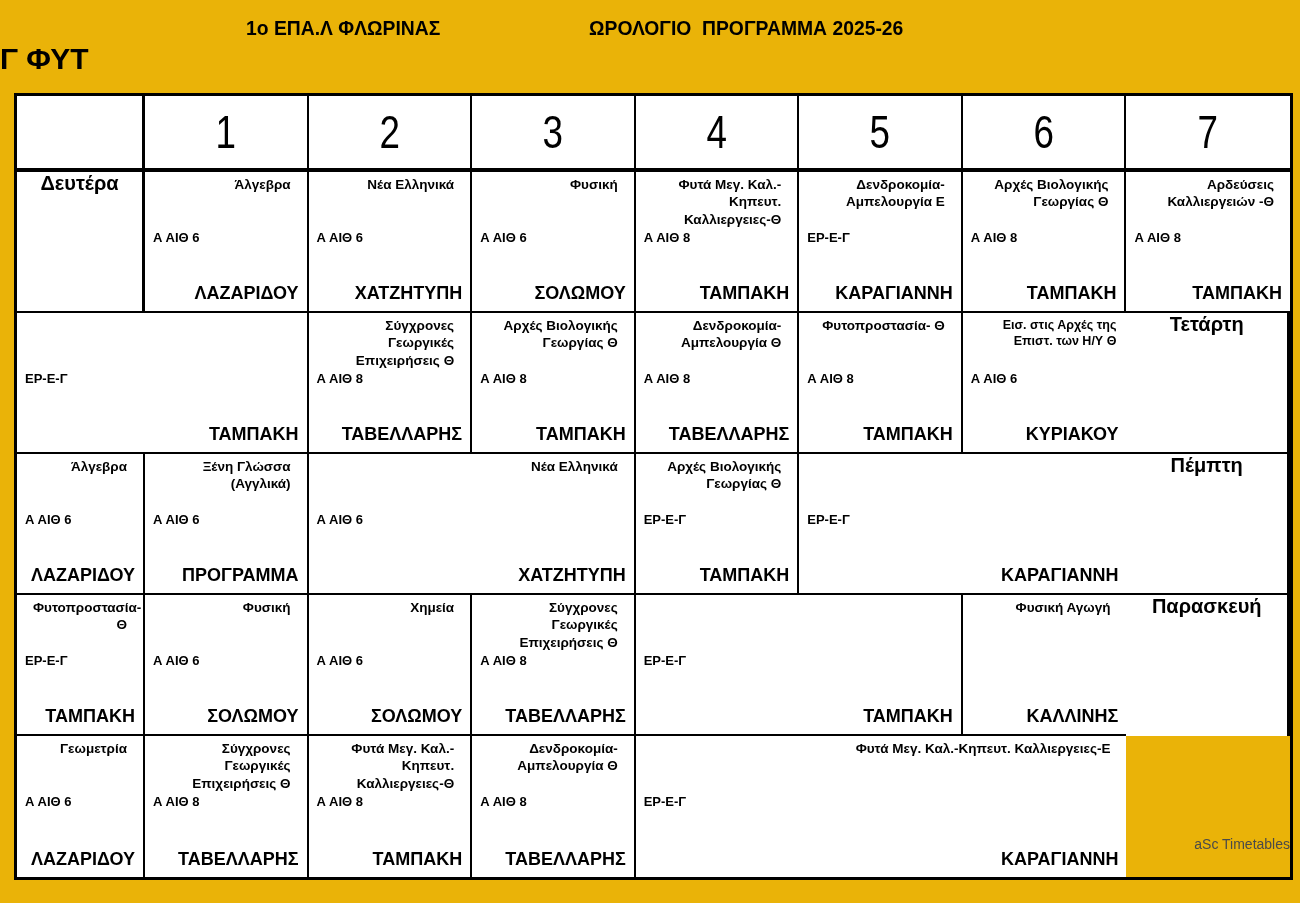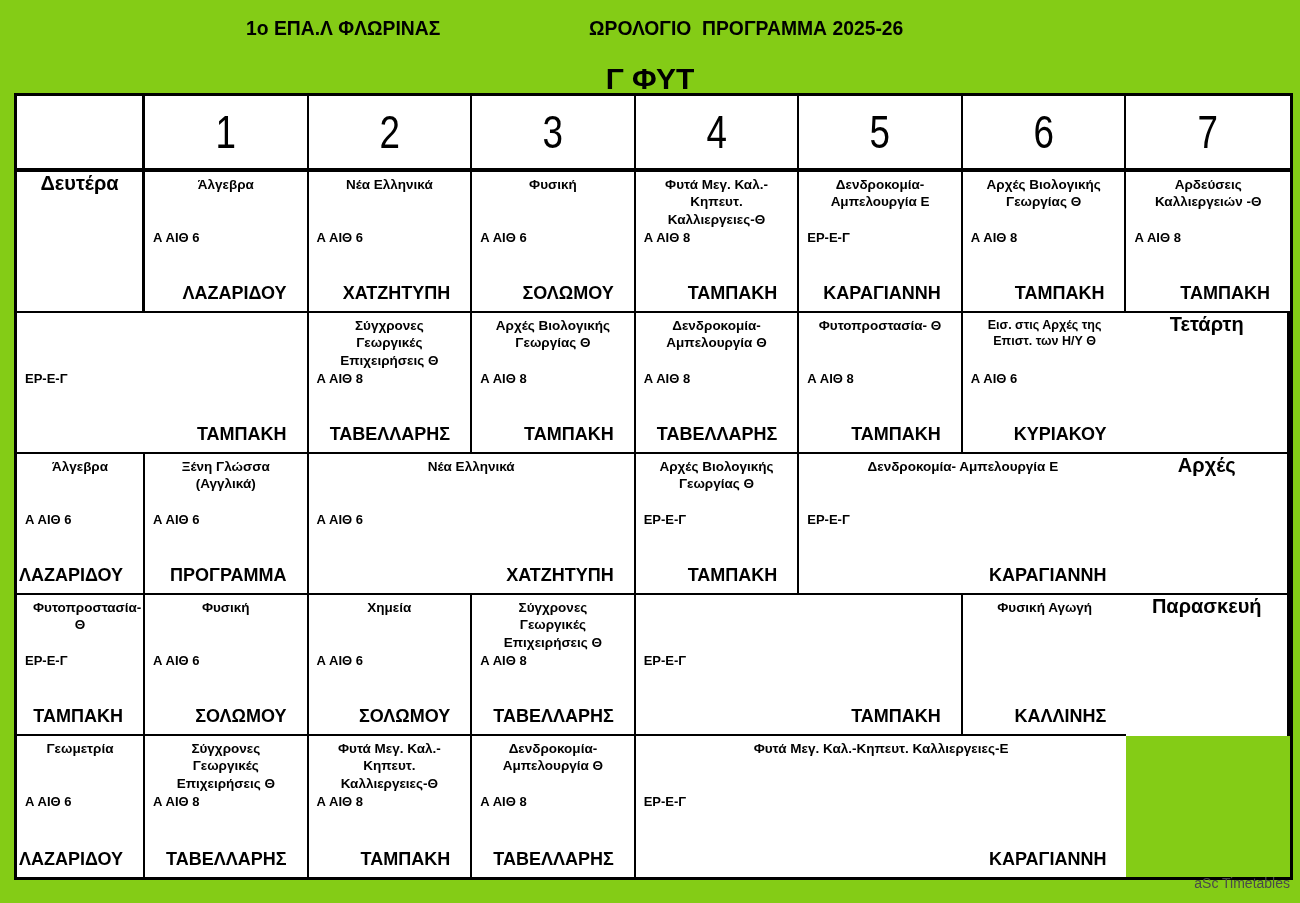--- a/index.html
+++ b/index.html
@@ -1,51 +1,51 @@
 <!DOCTYPE html>
 <html><head>
 <meta charset="utf-8">
 <style>
   html,body{margin:0;padding:0;background:#fff;}
   .page{
-    position:relative;width:1300px;height:903px;background:#84cc16;
+    position:relative;width:1300px;height:903px;background:#eab308;
     font-family:"Liberation Sans",sans-serif;color:#000;overflow:hidden;
   }
   
   .school-title{position:absolute;left:246px;top:16px;font-size:21px;font-weight:700;
     transform:scaleX(0.92);transform-origin:left top;white-space:pre;}
   .program-title{position:absolute;left:589px;top:16px;font-size:21px;font-weight:700;
     transform:scaleX(0.92);transform-origin:left top;white-space:pre;}
-  .class-title{position:absolute;left:0;top:42px;width:1300px;text-align:center;
-    font-size:30px;font-weight:700;margin-top:20px;}
+  .class-title{position:absolute;left:0;top:42px;width:1300px;
+    font-size:30px;font-weight:700;}
   
   .timetable{
     position:absolute;left:14px;top:93px;width:1279px;height:787px;
     border:3px solid #000;box-sizing:border-box;
     display:grid;grid-template-columns:128px repeat(7,1fr);
     grid-template-rows:76px repeat(5,1fr);
   }
   .cell{border-right:2px solid #000;border-bottom:2px solid #000;box-sizing:border-box;
     position:relative;background:#fff;}
   .corner,.day{border-right-width:3px;}
   .corner,.period{border-bottom-width:4px;}
   .last-col{border-right:none !important;}
   .last-row{border-bottom:none !important;}
   .period{display:flex;align-items:center;justify-content:center;}
   .period .digit{font-size:46px;font-weight:400;transform:scaleX(0.8);line-height:1;}
   .day{display:flex;align-items:flex-start;justify-content:center;}
   .day .day-name{font-size:20px;font-weight:700;}
   
-  .lesson .subject{position:absolute;top:4px;left:16px;right:16px;text-align:center;
+  .lesson .subject{position:absolute;top:4px;left:16px;right:16px;text-align:right;
     font-size:13.5px;font-weight:700;line-height:1.28;}
   .lesson.small .subject{font-size:12.5px;left:10px;right:10px;}
   .lesson .room{position:absolute;left:8px;top:58px;font-size:13px;font-weight:700;white-space:nowrap;}
-  .lesson .teacher{position:absolute;right:20px;bottom:7px;font-size:18px;font-weight:700;white-space:nowrap;}
-  
-  .branding{position:absolute;right:10px;top:875px;font-size:14px;color:#4a4a4a;}
+  .lesson .teacher{position:absolute;right:8px;bottom:7px;font-size:18px;font-weight:700;white-space:nowrap;}
+  
+  .branding{position:absolute;right:10px;top:836px;font-size:14px;color:#4a4a4a;}
   .corner-mark{position:absolute;left:48px;top:866px;font-size:15px;color:#000;}
 </style>
 </head>
 <body>
 
 <div class="page">
 
   <div class="school-title">1ο ΕΠΑ.Λ ΦΛΩΡΙΝΑΣ</div>
   <div class="program-title">ΩΡΟΛΟΓΙΟ  ΠΡΟΓΡΑΜΜΑ 2025-26</div>
   <div class="class-title">Γ ΦΥΤ</div>
@@ -158,26 +158,25 @@
         <div class="subject">Νέα Ελληνικά</div>
         <div class="room">Α ΑΙΘ 6</div>
         <div class="teacher">ΧΑΤΖΗΤΥΠΗ</div>
       </div>
       <div class="cell lesson">
         <div class="subject">Αρχές Βιολογικής Γεωργίας Θ</div>
         <div class="room">ΕΡ-Ε-Γ</div>
         <div class="teacher">ΤΑΜΠΑΚΗ</div>
       </div>
       <div class="cell lesson last-col" style="grid-column: span 2;">
-        <div class="subject">Δενδροκομία- Αμπελουργία Ε</div>
         <div class="room">ΕΡ-Ε-Γ</div>
         <div class="teacher">ΚΑΡΑΓΙΑΝΝΗ</div>
       </div>
       <div class="cell day">
-        <div class="day-name">Αρχές</div>
+        <div class="day-name">Πέμπτη</div>
       </div>
       <div class="cell lesson">
         <div class="subject">Φυτοπροστασία- Θ</div>
         <div class="room">ΕΡ-Ε-Γ</div>
         <div class="teacher">ΤΑΜΠΑΚΗ</div>
       </div>
       <div class="cell lesson">
         <div class="subject">Φυσική</div>
         <div class="room">Α ΑΙΘ 6</div>
         <div class="teacher">ΣΟΛΩΜΟΥ</div>

